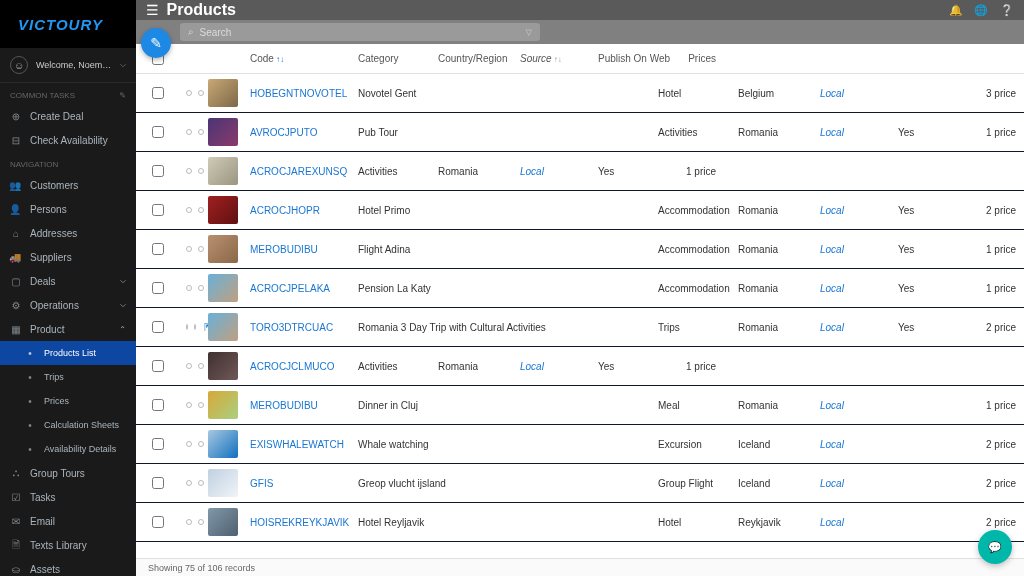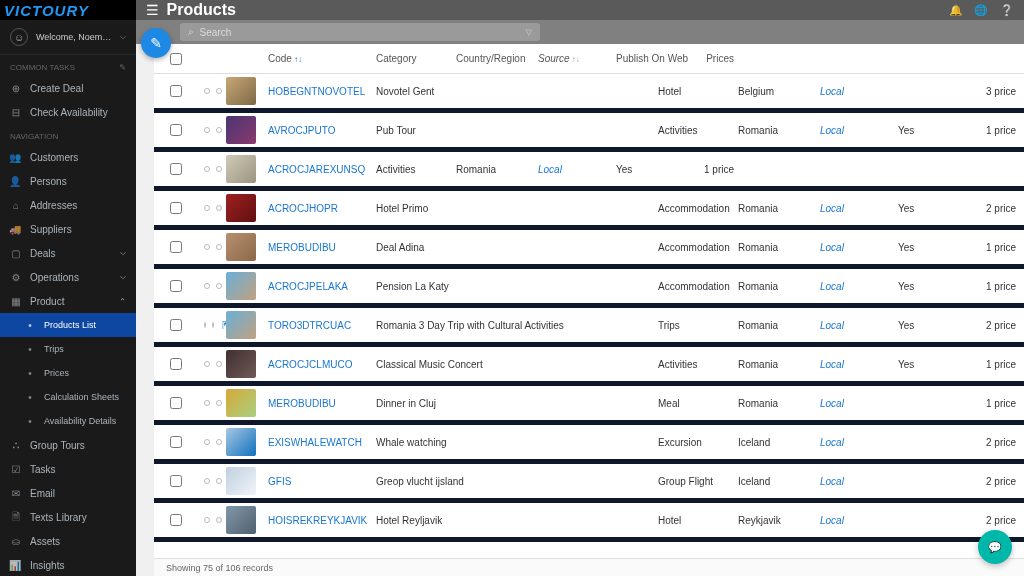--- a/index.html
+++ b/index.html
@@ -1,20 +1,20 @@
 <!DOCTYPE html>
 <html><head>
 <meta charset="utf-8">
 <style>
 * { box-sizing: border-box; margin: 0; padding: 0; }
 body { font-family: Arial, Helvetica, sans-serif; font-size: 11px; color: #333; background: #f0f0f0; width: 1024px; height: 576px; overflow: hidden; position: relative; }
 
 
 .sidebar { position: absolute; left: 0; top: 0; width: 136px; height: 576px; background: #1a1a1a; color: #9aa5ad; overflow-y: auto; }
-.logo { height: 20px; background: #000; display: flex; align-items: center; padding: 0 4px; }
+.logo { height: 48px; background: #000; display: flex; align-items: center; padding: 0 18px; }
 .logo-text { color: #2196f3; font-size: 15px; font-weight: bold; letter-spacing: 1px; font-style: italic; }
 .user-box { padding: 8px 10px; display: flex; align-items: center; gap: 8px; border-bottom: 1px solid #2a2a2a; }
 .avatar { width: 18px; height: 18px; border: 1px solid #555; border-radius: 50%; display: flex; align-items: center; justify-content: center; font-size: 10px; }
 .user-name { font-size: 9px; color: #ccc; flex: 1; white-space: nowrap; overflow: hidden; text-overflow: ellipsis; }
 .chev { font-size: 8px; color: #888; }
 
 .section-header { font-size: 8px; color: #666; padding: 8px 10px 4px; text-transform: uppercase; display: flex; justify-content: space-between; align-items: center; }
 .nav-item { display: flex; align-items: center; gap: 8px; padding: 6px 10px; font-size: 10px; cursor: pointer; color: #aab5bd; }
 .nav-item.sub { padding-left: 24px; font-size: 9px; }
 .nav-item.active { background: #0d47a1; color: #fff; }
@@ -33,37 +33,37 @@
 .searchbar { position: absolute; left: 136px; top: 20px; right: 0; height: 24px; background: #808080; display: flex; align-items: center; padding: 0 44px 0 44px; }
 .search-input-wrap { width: 360px; height: 18px; background: #9a9a9a; border-radius: 3px; display: flex; align-items: center; padding: 0 8px; gap: 6px; }
 .search-input { flex: 1; background: transparent; border: none; outline: none; font-size: 10px; color: #fff; }
 .search-input::placeholder { color: #ddd; }
 .search-caret { font-size: 8px; color: #ccc; }
 
 
 .fab { position: absolute; left: 136px; top: 28px; width: 30px; height: 30px; background: #1e88e5; border-radius: 50%; display: flex; align-items: center; justify-content: center; color: #fff; font-size: 14px; box-shadow: 0 2px 5px rgba(0,0,0,0.3); cursor: pointer; z-index: 10; transform: translateX(5px); }
 
 
-.content { position: absolute; left: 136px; top: 44px; right: 0; bottom: 0; background: #fff; display: flex; flex-direction: column; margin-left: 18px; }
+.content { position: absolute; left: 136px; top: 44px; right: 0; bottom: 0; background: #fff; display: flex; flex-direction: column; }
 .table-head { display: flex; align-items: center; height: 30px; border-bottom: 1px solid #e0e0e0; font-size: 10px; color: #555; }
 .chk-col { width: 44px; display: flex; justify-content: center; }
 .actions-col { width: 28px; }
 .thumb-col { width: 42px; }
 .code-col { width: 108px; }
 .name-col { flex: 1; min-width: 200px; }
 .cat-col { width: 80px; }
 .region-col { width: 82px; }
 .source-col { width: 78px; font-style: italic; }
 .web-col { width: 82px; }
 .prices-col { width: 44px; text-align: right; padding-right: 8px; }
 .sort-icon { font-size: 8px; margin-left: 2px; color: #999; }
 .sort-icon.active { color: #1976d2; }
 
 .rowstack { flex: 1; overflow-y: auto; }
-.row { display: flex; align-items: center; height: 39px; border-bottom: 5px solid #0f172a; font-size: 10px; }
+.row { display: flex; align-items: center; height: 39px; border-bottom: 1px solid #0f172a; font-size: 10px; }
 .thumb { width: 30px; height: 28px; background: linear-gradient(135deg, #b8860b, #6b4520); border-radius: 2px; }
 .thumb.c1 { background: linear-gradient(135deg, #c9a876, #7d6847); }
 .thumb.c2 { background: linear-gradient(135deg, #4a3575, #8a3a6c); }
 .thumb.c3 { background: linear-gradient(135deg, #d0cab8, #9a9580); }
 .thumb.c4 { background: linear-gradient(135deg, #a02020, #601010); }
 .thumb.c5 { background: linear-gradient(135deg, #b89070, #8a6848); }
 .thumb.c6 { background: linear-gradient(135deg, #6ab0d8, #c0a080); }
 .thumb.c7 { background: linear-gradient(135deg, #403030, #705858); }
 .thumb.c8 { background: linear-gradient(135deg, #d8a838, #a8d080); }
 .thumb.c9 { background: linear-gradient(135deg, #a8c8e0, #1070c0); }
@@ -318,21 +318,21 @@
     <div class="actions-col">
           <div class="action-dots">
             <span class="dot"></span>
             <span class="dot"></span>
           </div>
         </div>
     <div class="thumb-col">
           <div class="thumb c5"></div>
         </div>
     <div class="code-col"><span class="link">MEROBUDIBU</span></div>
-    <div class="name-col"><span>Deal Adina</span></div>
+    <div class="name-col"><span>Flight Adina</span></div>
     <div class="cat-col"><span>Accommodation</span></div>
     <div class="region-col"><span>Romania</span></div>
     <div class="source-col"><span class="link">Local</span></div>
     <div class="web-col"><span>Yes</span></div>
     <div class="prices-col"><span>1 price</span></div>
   </div>
       <div class="row">
     <div class="chk-col">
           <input type="checkbox" style="">
         </div>
@@ -382,21 +382,20 @@
     <div class="actions-col">
           <div class="action-dots">
             <span class="dot"></span>
             <span class="dot"></span>
           </div>
         </div>
     <div class="thumb-col">
           <div class="thumb c7"></div>
         </div>
     <div class="code-col"><span class="link">ACROCJCLMUCO</span></div>
-    <div class="name-col"><span>Classical Music Concert</span></div>
     <div class="cat-col"><span>Activities</span></div>
     <div class="region-col"><span>Romania</span></div>
     <div class="source-col"><span class="link">Local</span></div>
     <div class="web-col"><span>Yes</span></div>
     <div class="prices-col"><span>1 price</span></div>
   </div>
       <div class="row">
     <div class="chk-col">
           <input type="checkbox" style="">
         </div>

